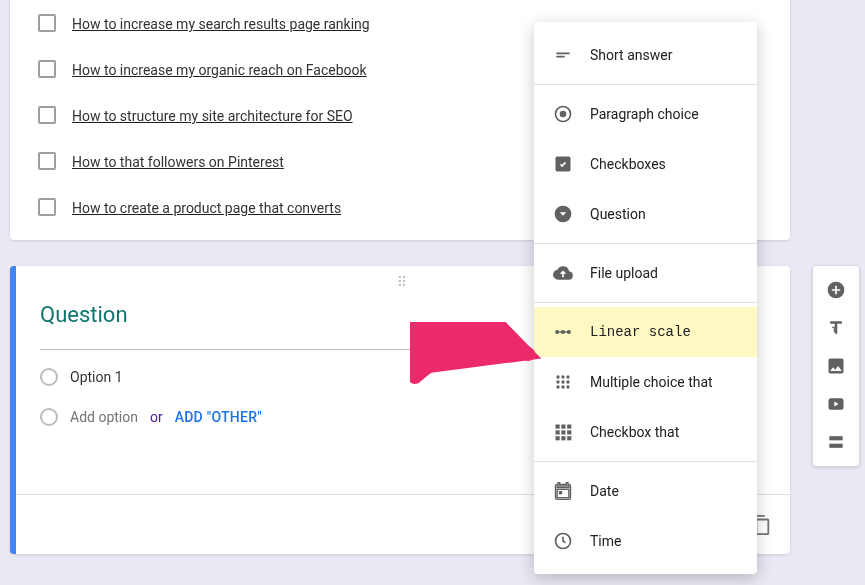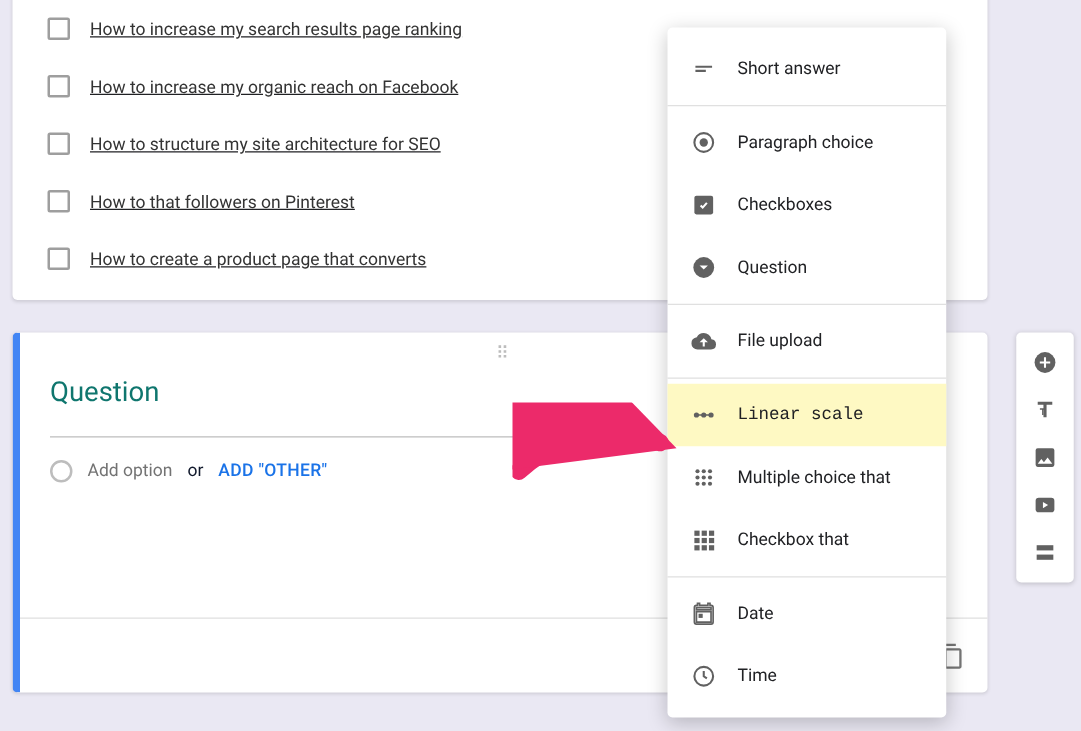--- a/index.html
+++ b/index.html
@@ -78,21 +78,21 @@
     font-size: 14px;
   }
   .radio-empty {
     width: 18px; height: 18px;
     border: 2px solid #bdbdbd;
     border-radius: 50%;
     flex-shrink: 0;
   }
   .opt-text { color: #333; }
   .opt-placeholder { color: #737373; }
-  .or-text { color: #0f172a; }
+  .or-text { color: #4c1d95; }
   .add-other {
     color: #1a73e8;
     font-weight: 500;
     letter-spacing: 0.25px;
     cursor: pointer;
   }
   .card-footer {
     position: absolute;
     bottom: 0;
     left: 0;
@@ -185,20 +185,24 @@
   </div>
   <div class="cb-row">
     <span class="cb-box"></span>
     <span class="cb-label">How to create a product page that converts</span>
   </div>
 </div>
 
 <div class="card active-card">
   <div class="drag-handle">⠿</div>
   <div class="q-title">Question</div>
+  <div class="opt-row">
+    <span class="radio-empty"></span>
+    <span class="opt-text">Option 1</span>
+  </div>
   <div class="opt-row">
     <span class="radio-empty"></span>
     <span class="opt-placeholder">Add option</span>
     <span class="or-text">or</span>
     <span class="add-other">ADD "OTHER"</span>
   </div>
   <div class="card-footer">
     <svg class="footer-icon" viewBox="0 0 24 24">
         <path d="M16 1H4c-1.1 0-2 .9-2 2v14h2V3h12V1zm3 4H8c-1.1 0-2 .9-2 2v14c0 1.1.9 2 2 2h11c1.1 0 2-.9 2-2V7c0-1.1-.9-2-2-2zm0 16H8V7h11v14z"></path>
       </svg>

